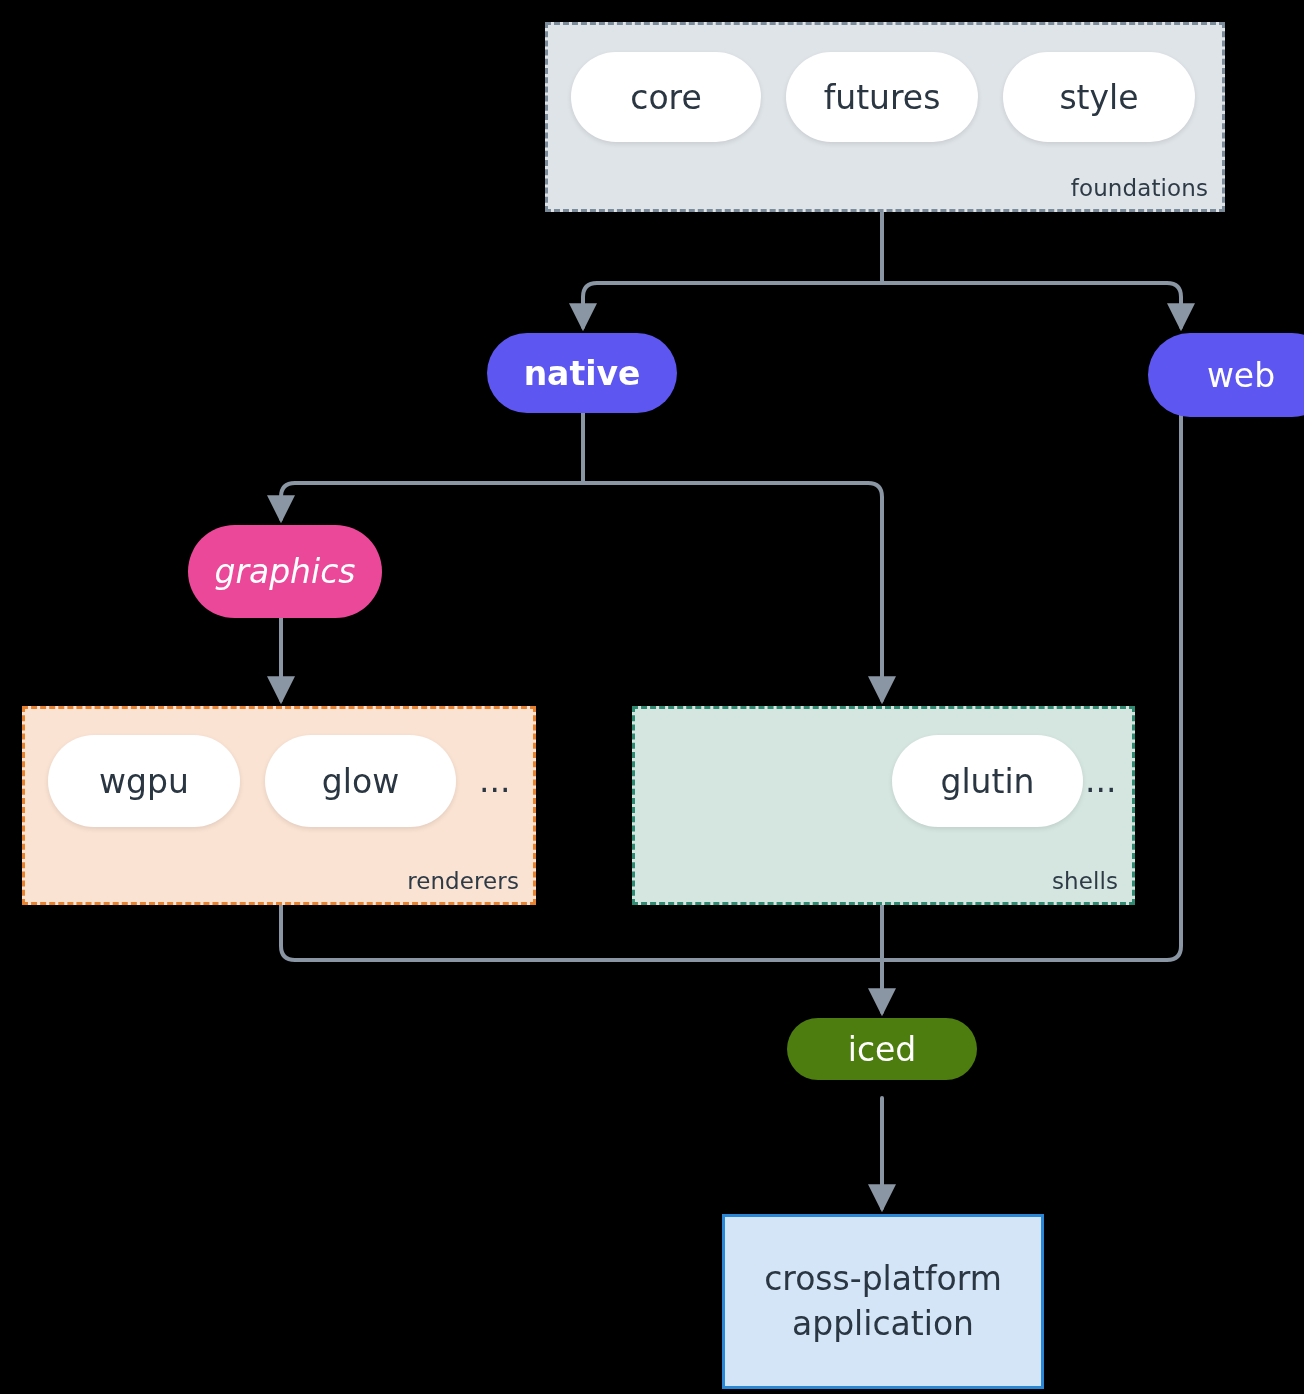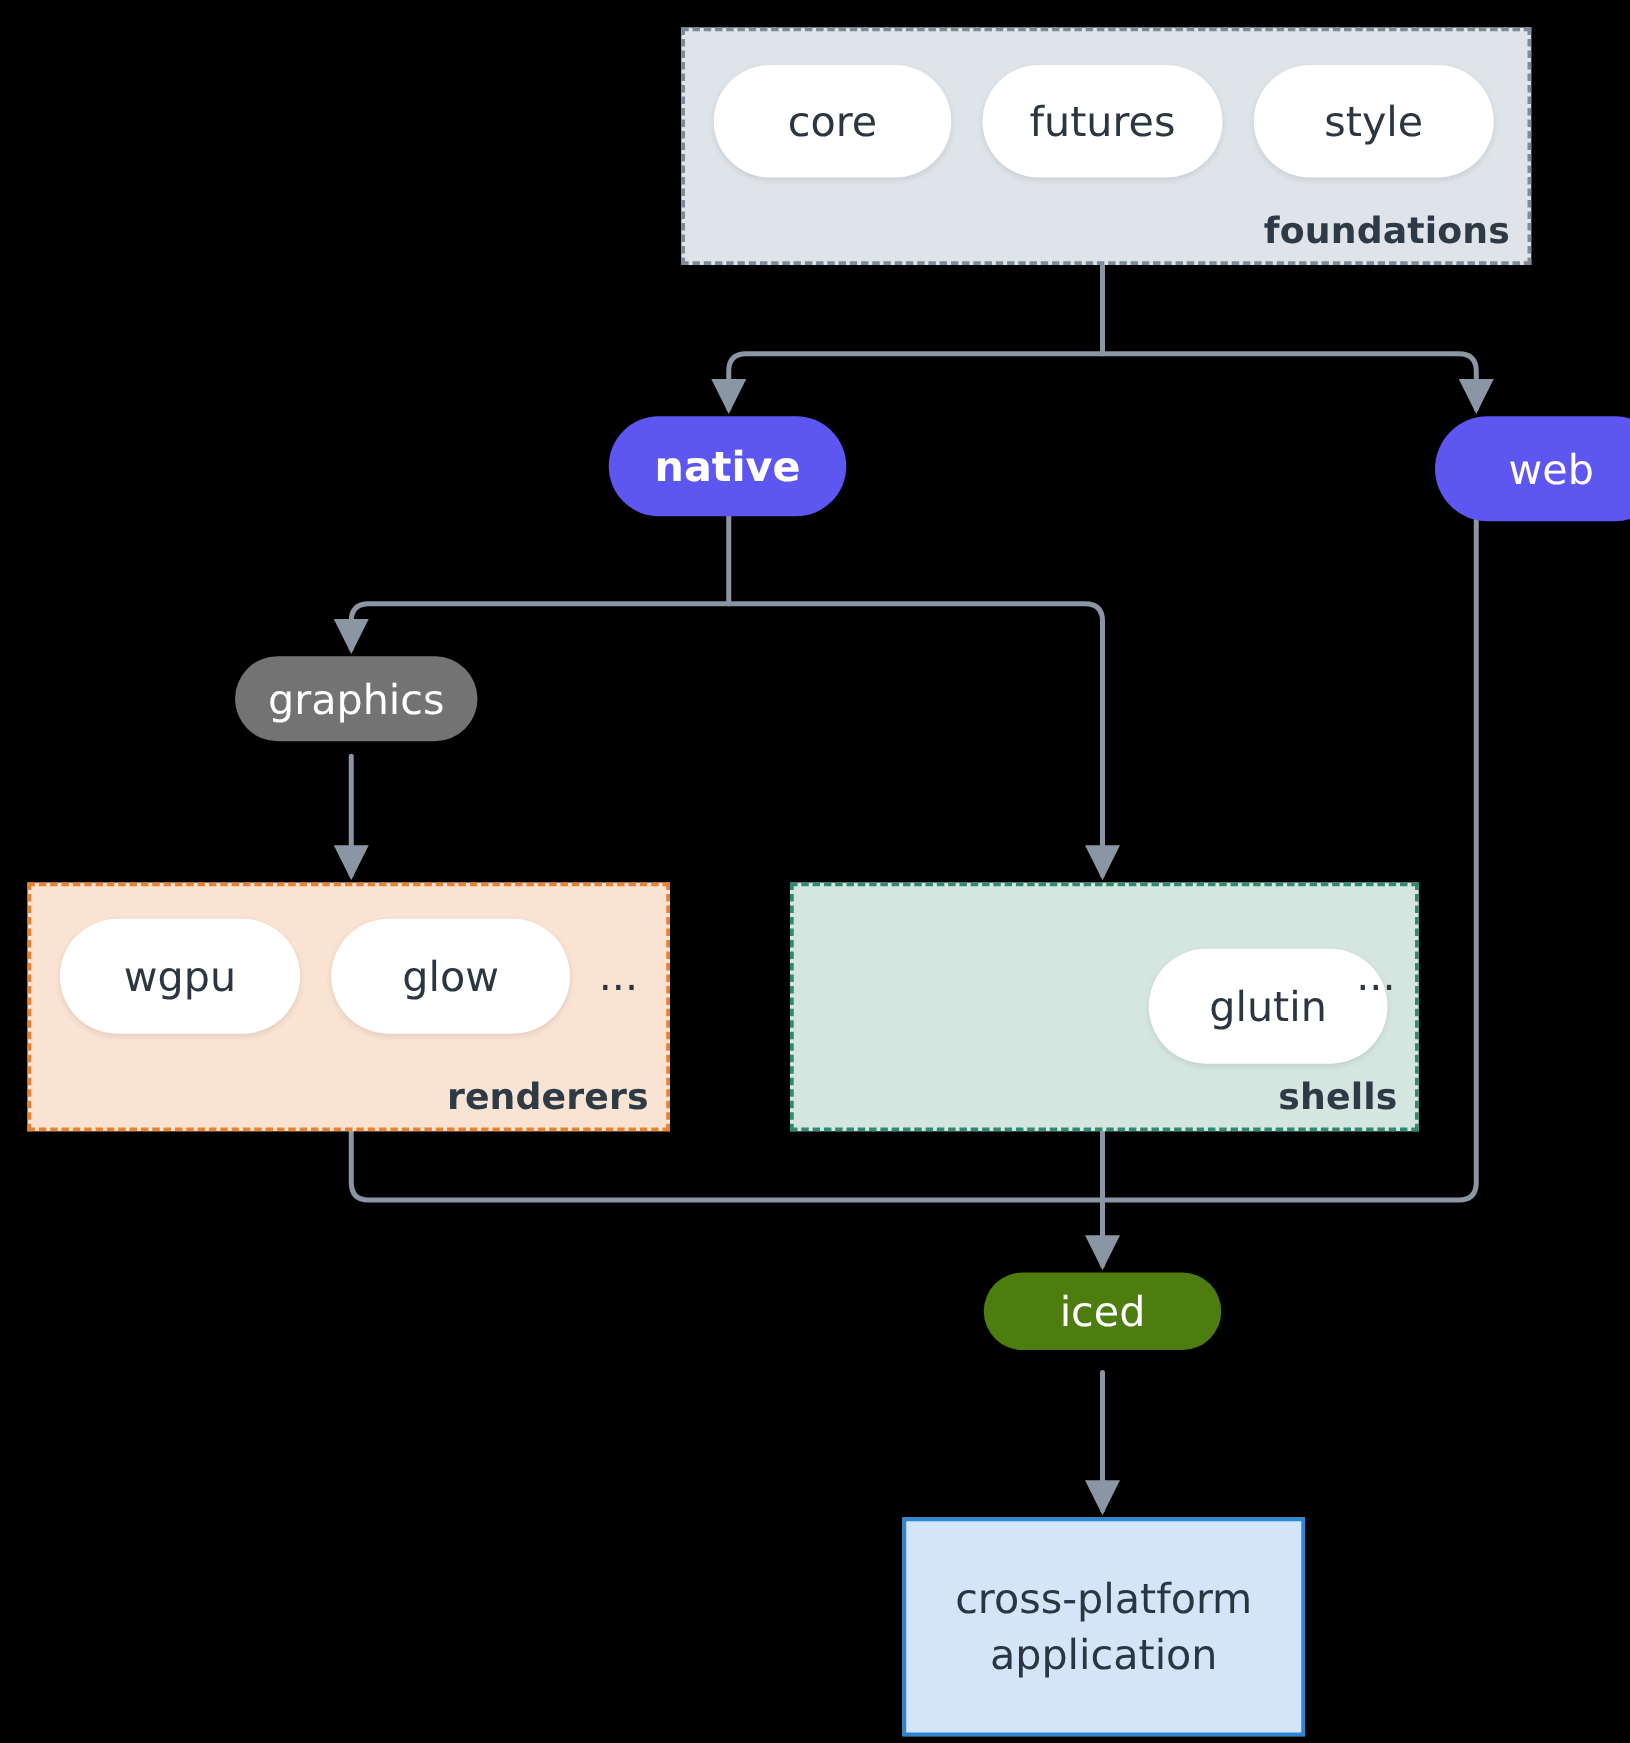--- a/index.html
+++ b/index.html
@@ -35,25 +35,24 @@
   .cluster {
     position: absolute;
     box-sizing: border-box;
     border-style: dashed;
     border-width: 3px;
   }
   .cluster-label {
     position: absolute;
     right: 14px;
     bottom: 8px;
-    font-size: 29px;
+    font-size: 23px;
     color: #2E3B47;
     letter-spacing: 0.1px;
     white-space: nowrap;
-    font-weight: bold;
   }
 
   #cluster-foundations {
     left: 545px; top: 22px;
     width: 680px; height: 190px;
     background: #DFE4E8;
     border-color: #7C8B99;
   }
   #cluster-renderers {
     left: 22px; top: 706px;
@@ -86,21 +85,21 @@
   #pill-core    { left: 571px; top: 52px;  width: 190px; height: 90px; }
   #pill-futures { left: 786px; top: 52px;  width: 192px; height: 90px; }
   #pill-style   { left: 1003px;top: 52px;  width: 192px; height: 90px; }
 
   
   #pill-wgpu { left: 48px;  top: 735px; width: 192px; height: 92px; }
   #pill-glow { left: 265px; top: 735px; width: 191px; height: 92px; }
 
   
   #pill-winit  { left: 655px; top: 735px; width: 191px; height: 92px; }
-  #pill-glutin { left: 919px; top: 735px; width: 191px; height: 92px; margin-top: 24px; }
+  #pill-glutin { left: 892px; top: 735px; width: 191px; height: 92px; }
 
   .ellipsis {
     position: absolute;
     font-size: 33px;
     color: #2A3642;
     line-height: 1;
     white-space: nowrap;
   }
   #ellipsis-renderers { left: 479px; top: 764px; }
   #ellipsis-shells    { left: 1085px; top: 764px; }
@@ -111,21 +110,21 @@
     display: flex;
     align-items: center;
     justify-content: center;
     border-radius: 999px;
     color: #FFFFFF;
     font-size: 33px;
     white-space: nowrap;
   }
   #node-native   { left: 487px;  top: 333px; width: 190px; height: 80px; background: #5E56F0; font-weight: bold; }
   #node-web      { left: 1148px; top: 333px; width: 186px; height: 84px; background: #5E56F0; }
-  #node-graphics { left: 188px;  top: 525px; width: 194px; height: 68px; background: #737373; }
+  #node-graphics { left: 188px;  top: 525px; width: 194px; height: 93px; background: #ec4899; font-style: italic; }
   #node-iced     { left: 787px;  top: 1018px;width: 190px; height: 62px; background: #4d7c0f; }
 
   
   #node-app {
     position: absolute;
     left: 722px; top: 1214px;
     width: 322px; height: 175px;
     box-sizing: border-box;
     background: #D3E5F7;
     border: 3px solid #2A87D6;

